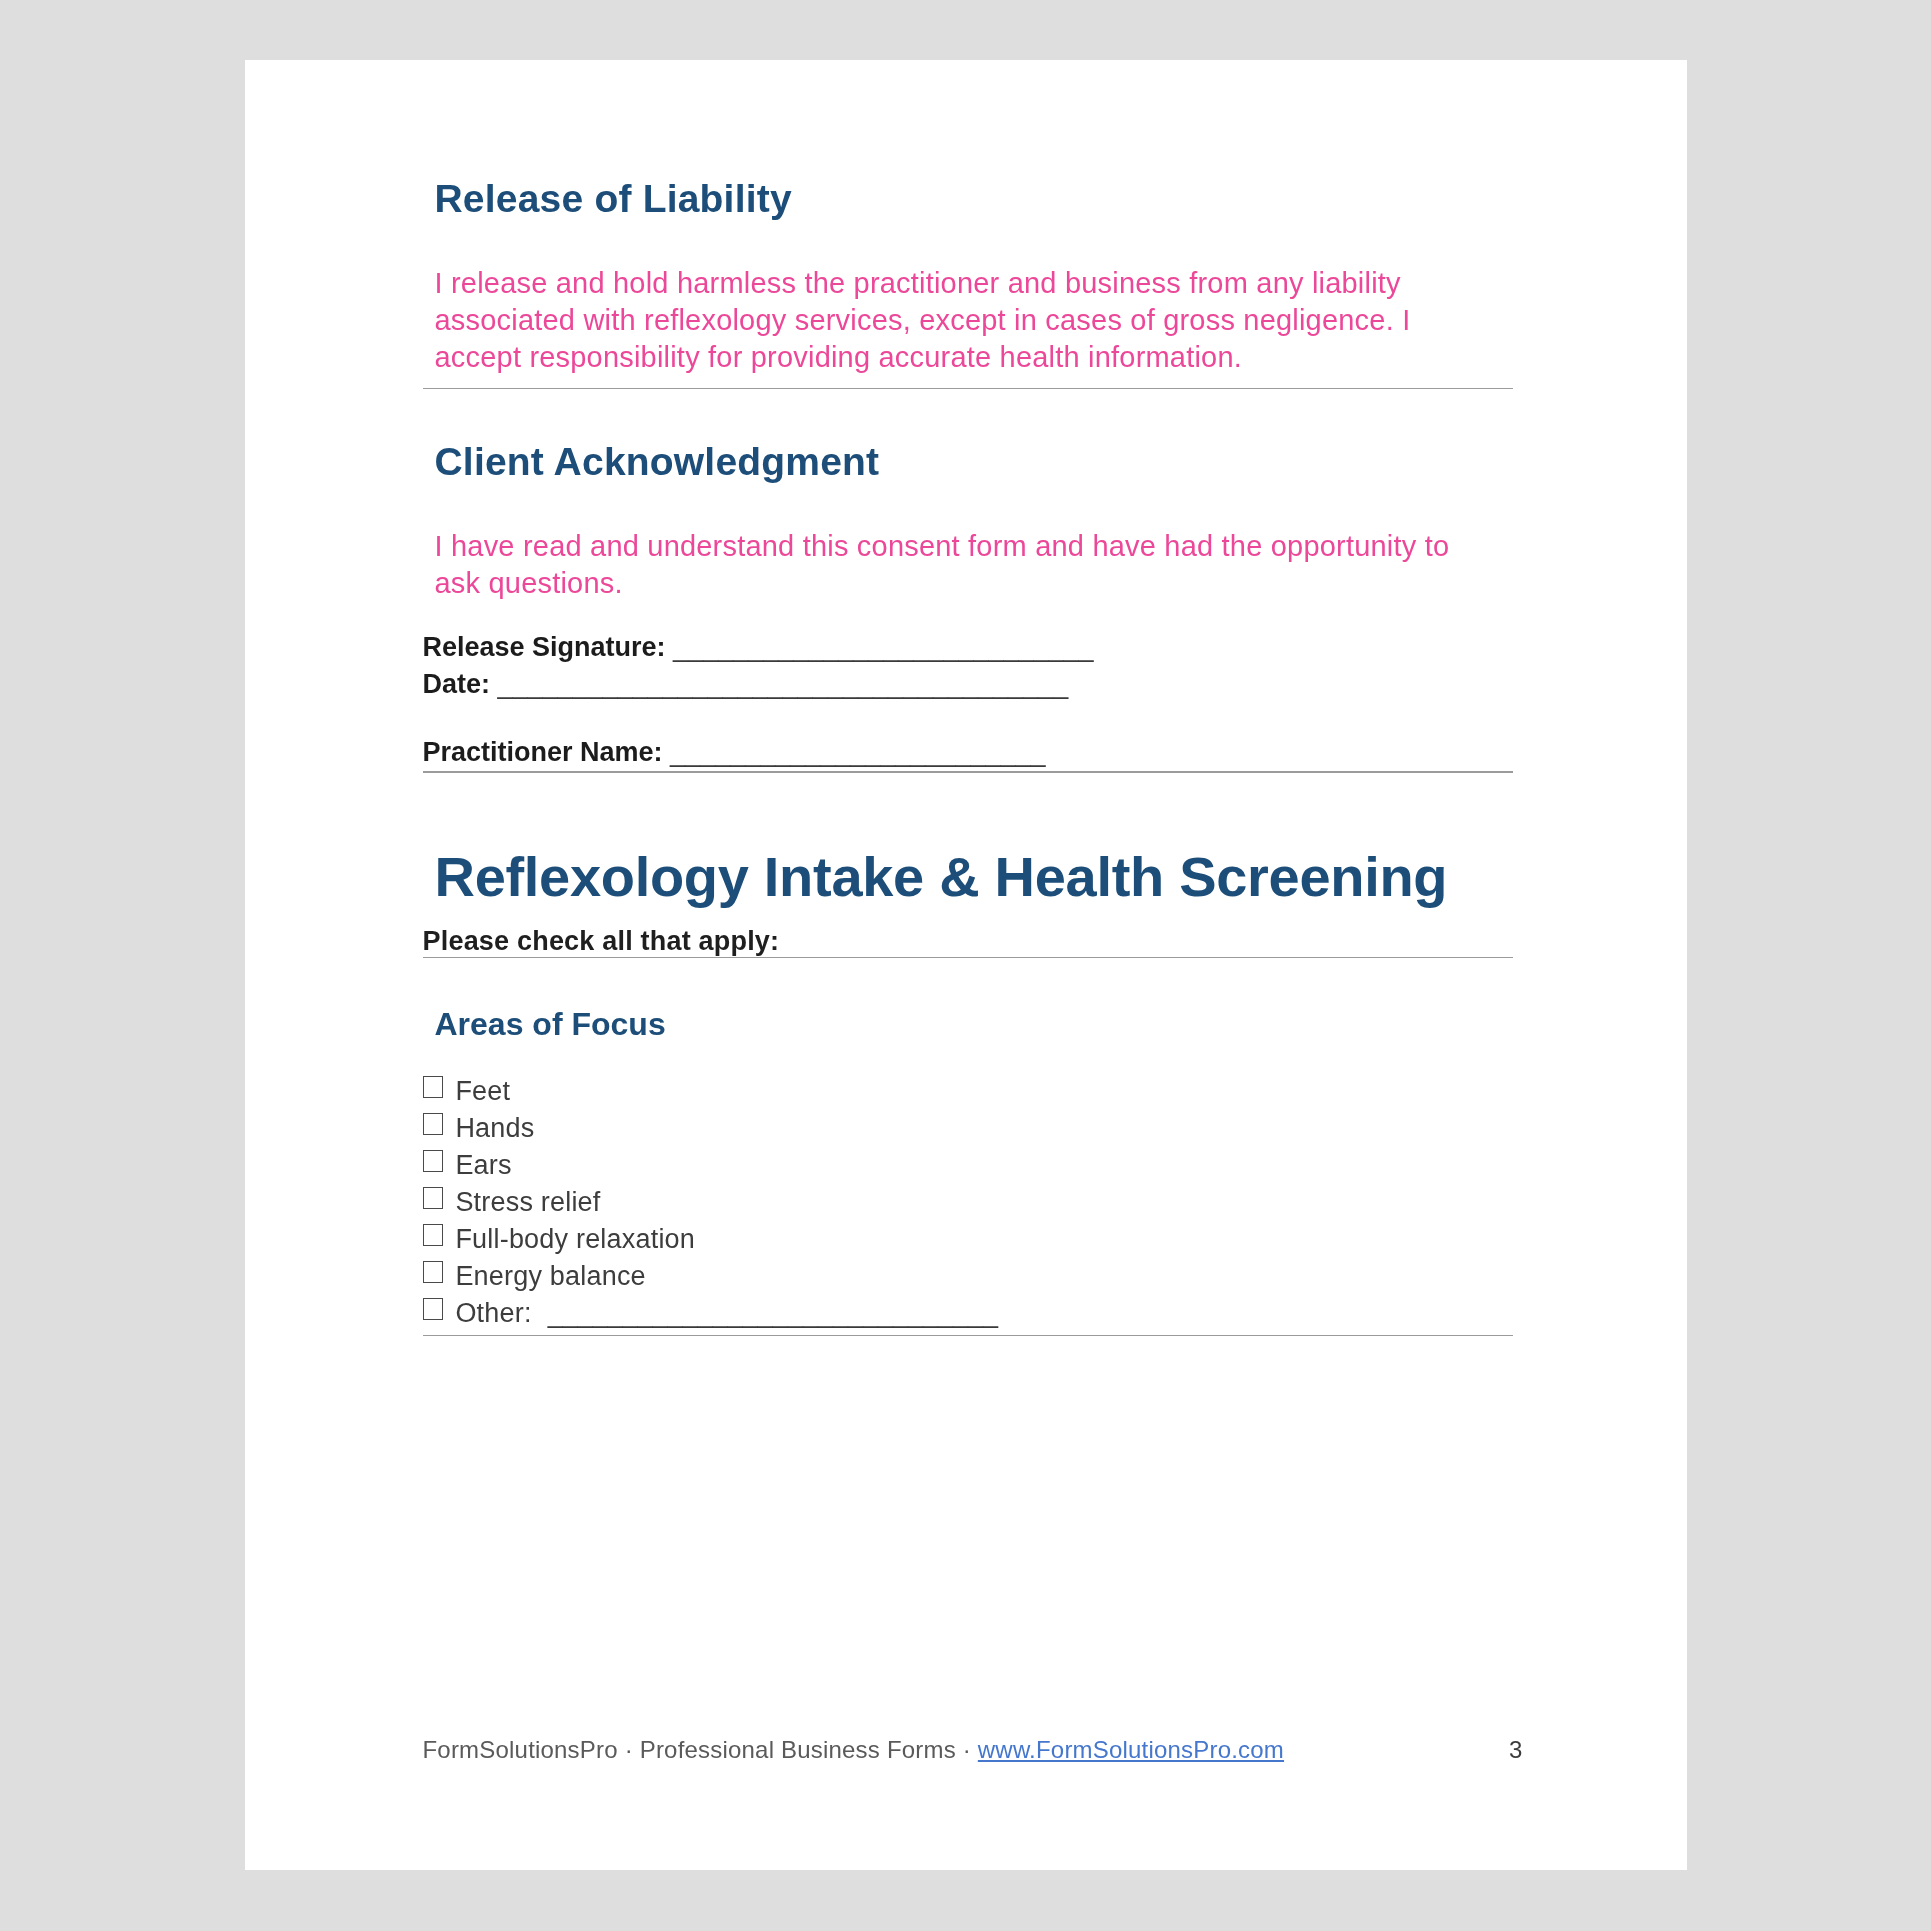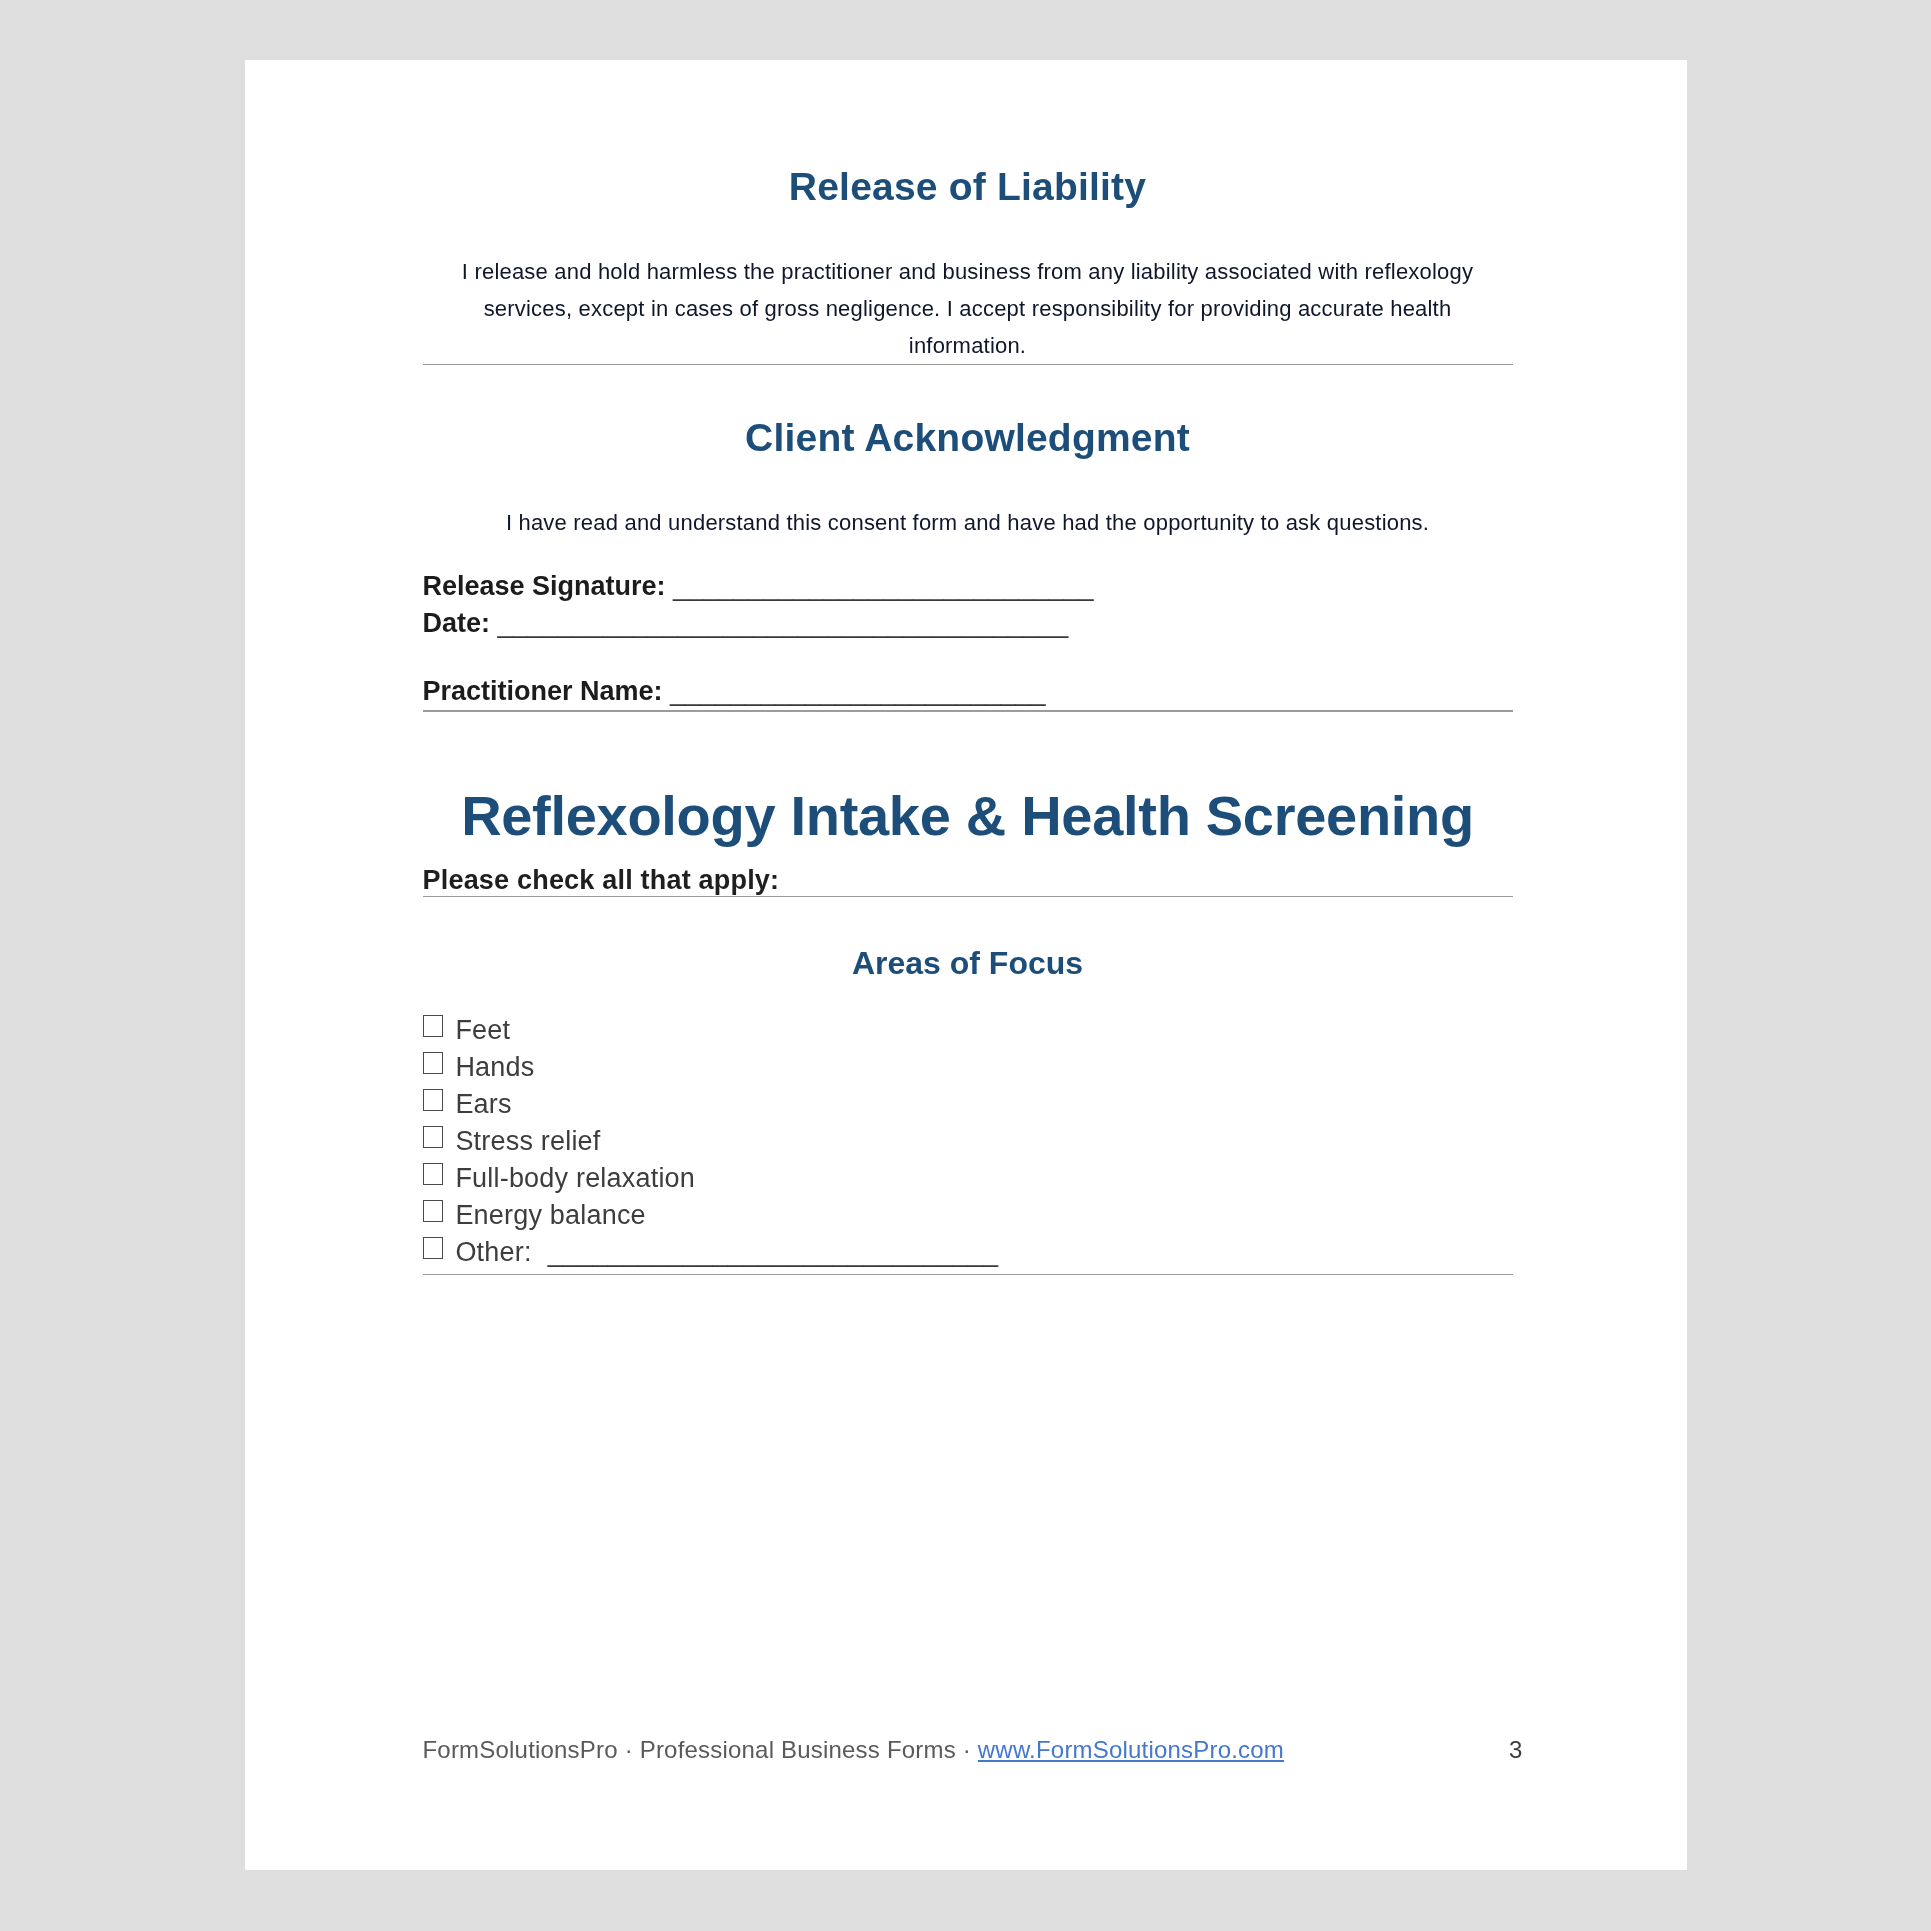--- a/index.html
+++ b/index.html
@@ -15,32 +15,32 @@
   }
   .page {
     position: relative;
     width: 1442px;
     height: 1810px;
     margin: 60px auto 0 auto;
     background: #ffffff;
     box-sizing: border-box;
     padding: 104px 174px 0 178px;
   }
-  h1, h2, h3, p { margin: 0; text-align: center; }
+  h1, h2, h3, p { margin: 12px; }
 
   h2.section-heading {
     color: #1d4e79;
     font-size: 39px;
     line-height: 1.2;
     font-weight: bold;
     letter-spacing: 0.2px;
   }
   p.body-text {
-    color: #0f172a;
-    font-size: 22px;
+    color: #ec4899;
+    font-size: 29px;
     line-height: 37px;
     margin-top: 42px;
     letter-spacing: 0.2px;
   }
   hr.rule {
     border: none;
     border-top: 1.9px solid #9b9b9b;
     margin: 0;
   }
   .rule-1 { margin-top: 53px; }

